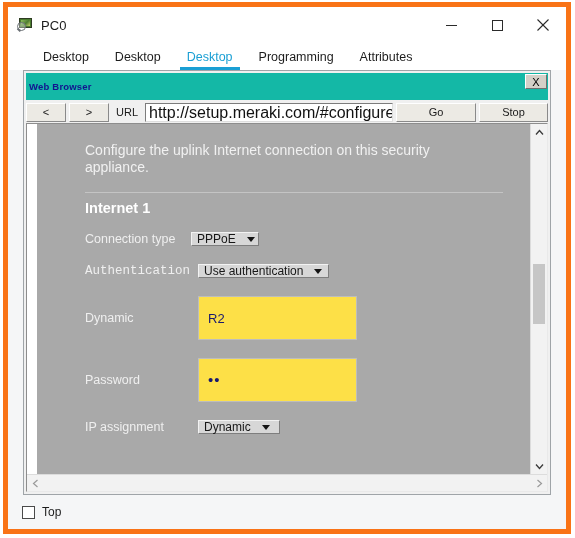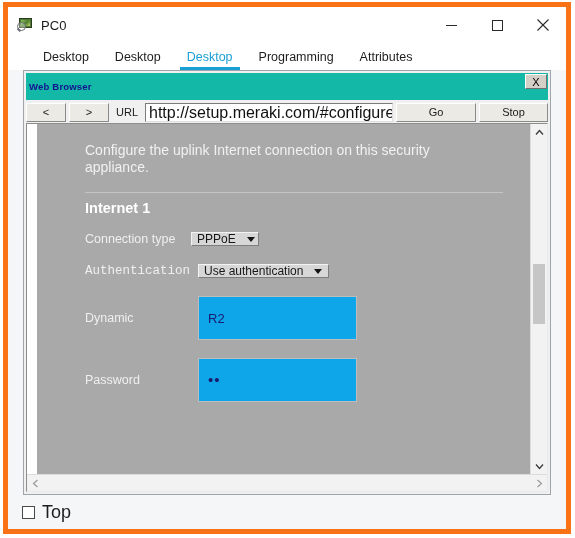--- a/index.html
+++ b/index.html
@@ -323,21 +323,21 @@
     border-left: 4.5px solid transparent;
     border-right: 4.5px solid transparent;
     border-top: 5px solid #141414;
     margin-left: 11px;
   }
   #connection-type-select { width: 68px; }
   #authentication-select  { width: 131px; }
   #ip-assignment-select   { width: 82px; }
 
   .ui-textbox {
-    background: #0ea5e9;
+    background: #fde047;
     border: 1px solid #bdbdbd;
     box-sizing: border-box;
     width: 159px;
     height: 44px;
     display: flex;
     align-items: center;
     font-size: 13px;
     color: #1a1a6e;
     padding-left: 9px;
     cursor: text;
@@ -414,21 +414,21 @@
   #top-checkbox {
     width: 13px;
     height: 13px;
     border: 1px solid #4a4a4a;
     background: #ffffff;
     box-sizing: border-box;
     margin-right: 7px;
     cursor: default;
   }
   #top-checkbox-label {
-    font-size: 18px;
+    font-size: 12px;
     color: #1d1d1d;
     text-align: center;
   }
 </style>
 </head>
 <body>
 
 <div id="app-window">
 
   <div id="title-bar">
@@ -517,20 +517,27 @@
               </div>
             </div>
 
             <div class="field-row">
               <div class="field-label fl-pass">Password</div>
               <div class="ui-textbox">
                 <span id="password-field-value">••</span>
               </div>
             </div>
 
+            <div class="field-row">
+              <div class="field-label fl-ip">IP assignment</div>
+              <div class="ui-select" id="ip-assignment-select">
+                <span>Dynamic</span>
+                <span class="sel-caret"></span>
+              </div>
+            </div>
 
           </div>
         </div>
 
         <div id="vscroll">
           <div class="sb-arrow">
             <svg width="9" height="7" viewBox="0 0 9 7">
               <polyline points="1,5.5 4.5,1.5 8,5.5" fill="none" stroke="#3a3a3a" stroke-width="1.3"></polyline>
             </svg>
           </div>

